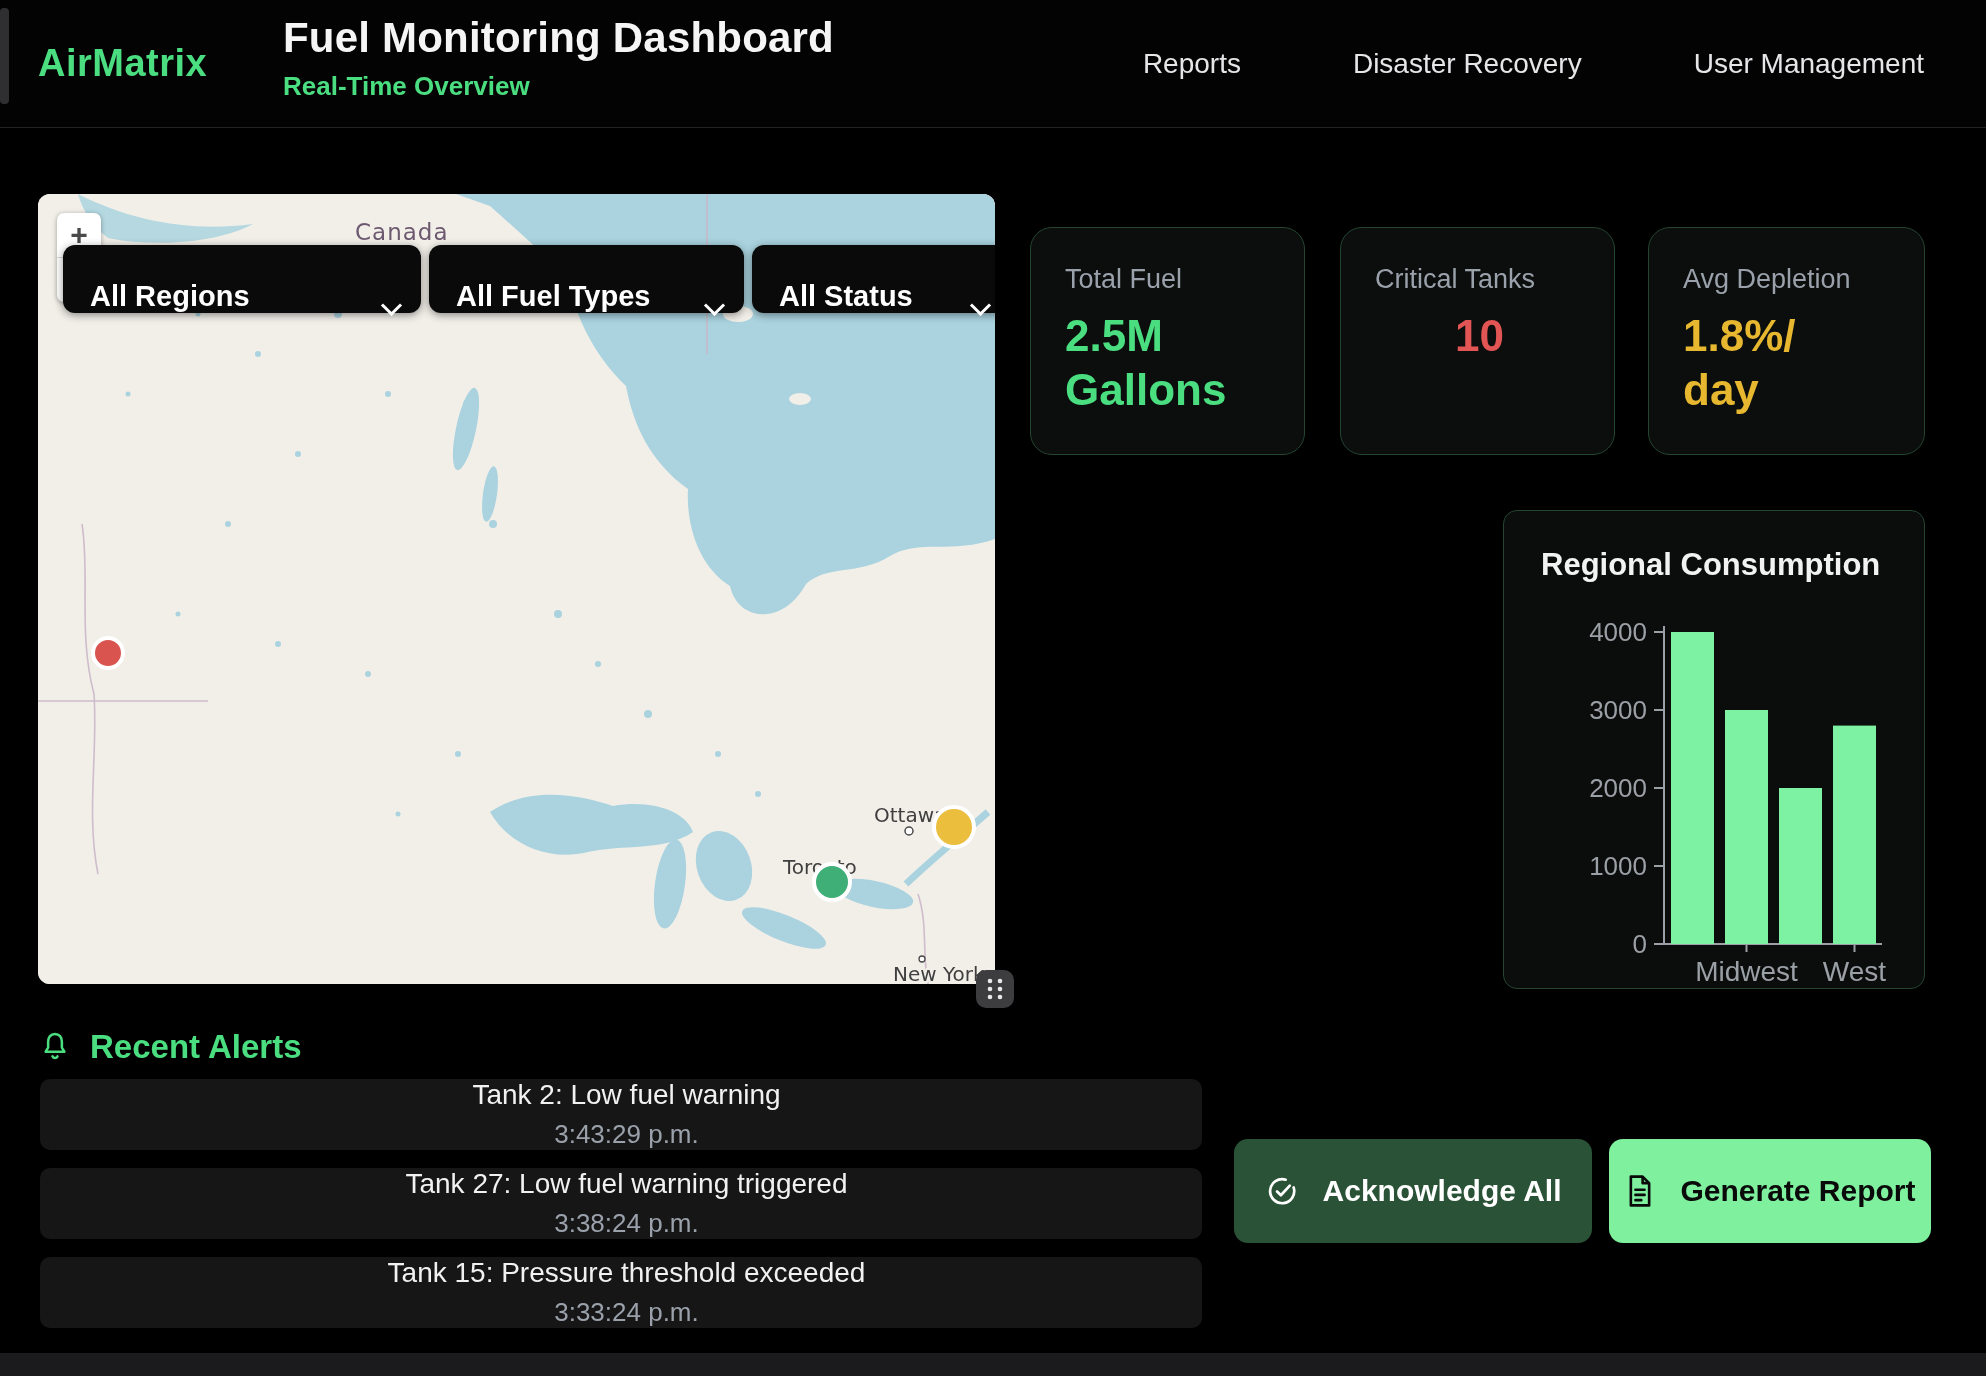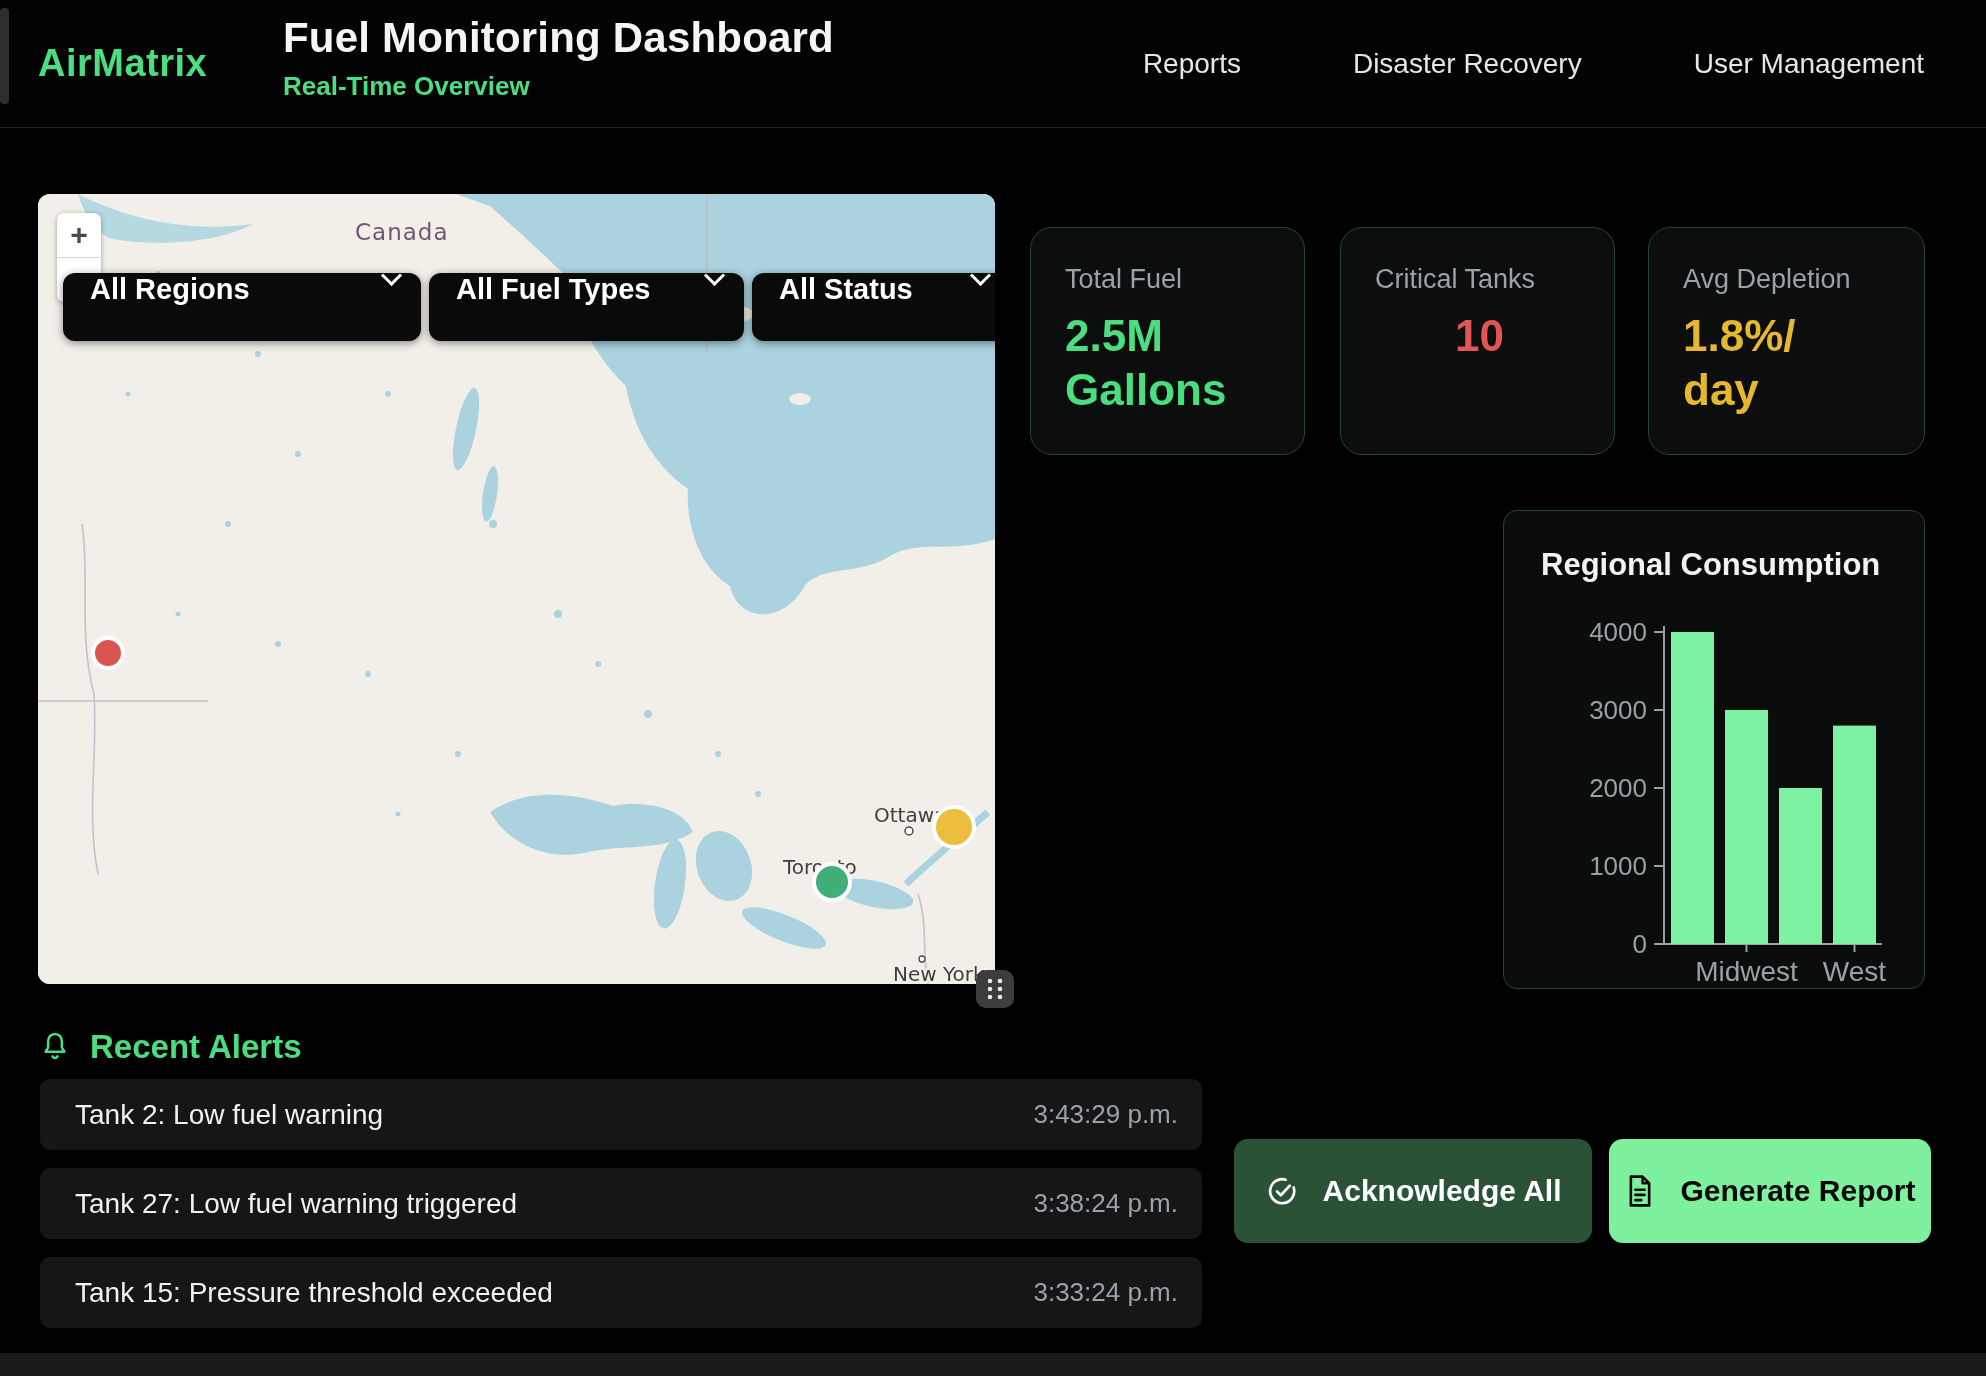--- a/index.html
+++ b/index.html
@@ -20,23 +20,23 @@
 
   
   .map{position:absolute;left:38px;top:194px;width:957px;height:790px;border-radius:12px;
        overflow:hidden;background:#f2efe9;}
   .zoomctl{position:absolute;left:19px;top:19px;width:44px;height:89px;background:#fff;
            border-radius:7px;box-shadow:0 1px 5px rgba(0,0,0,.35);z-index:2;overflow:hidden;}
   .zoomcell{width:44px;height:44px;display:flex;align-items:center;justify-content:center;
             font-size:30px;font-weight:bold;color:#4a4a4a;}
   .zoomdiv{height:1px;background:#d7d7d7;}
   .filters{position:absolute;left:25px;top:51px;display:flex;gap:8px;z-index:3;}
-  .dd{height:68px;background:#0a0a0a;border-radius:12px;display:flex;align-items:flex-start;
+  .dd{height:68px;background:#0a0a0a;border-radius:12px;display:flex;align-items:flex-end;
       justify-content:space-between;padding:0 22px 0 27px;box-shadow:0 2px 8px rgba(0,0,0,.45);
-      color:#fff;font-size:29px;font-weight:bold;cursor:pointer;margin-top:28px;}
+      color:#fff;font-size:29px;font-weight:bold;cursor:pointer;}
   .dd-regions{width:309px;} .dd-fuel{width:266px;} .dd-status{width:209px;}
   .chev{width:12px;height:12px;border-right:3px solid #fff;border-bottom:3px solid #fff;
         transform:rotate(45deg);margin-top:-5px;margin-left:18px;flex:none;}
   .grip{position:absolute;left:976px;top:970px;z-index:4;}
 
   
   .stat-card{position:absolute;top:227px;height:228px;background:#0b0e0c;border:1px solid #234532;
              border-radius:22px;box-sizing:border-box;padding:36px 30px 0 34px;}
   .stat-label{font-size:27px;color:#9aa1ab;}
   .stat-value{font-size:44px;font-weight:bold;line-height:54px;margin-top:14px;}
@@ -45,21 +45,21 @@
   .chart-card{position:absolute;top:510px;width:422px;height:479px;background:#0a0d0b;
               border:1px solid #234532;border-radius:14px;box-sizing:border-box;}
   .chart-title{position:absolute;left:37px;top:36px;font-size:31px;font-weight:bold;color:#f2f2f3;}
   .chart-card svg{position:absolute;left:0;top:0;}
 
   
   .alerts-head{position:absolute;left:40px;top:1028px;display:flex;align-items:center;gap:20px;}
   .alerts-title{font-size:33px;font-weight:bold;color:#4ade80;}
   .alert-row{position:absolute;left:40px;width:1162px;height:71px;background:#161616;
              border-radius:10px;display:flex;align-items:center;justify-content:space-between;
-             padding:0 24px 0 35px;box-sizing:border-box;}
+             padding:0 24px 0 35px;box-sizing:border-box;flex-direction:column;}
   .alert-text{font-size:28px;color:#f1f1f2;}
   .alert-time{font-size:26px;color:#9aa1ab;}
 
   
   .btn{position:absolute;top:1139px;height:104px;border-radius:14px;display:flex;
        align-items:center;justify-content:center;gap:24px;cursor:pointer;box-sizing:border-box;}
   .btn-ack{left:1234px;width:358px;background:#2a5237;color:#fff;}
   .btn-gen{left:1609px;width:322px;background:#7ef09e;color:#0a0a0a;}
   .btn-label{font-size:30px;font-weight:bold;white-space:nowrap;}
 

